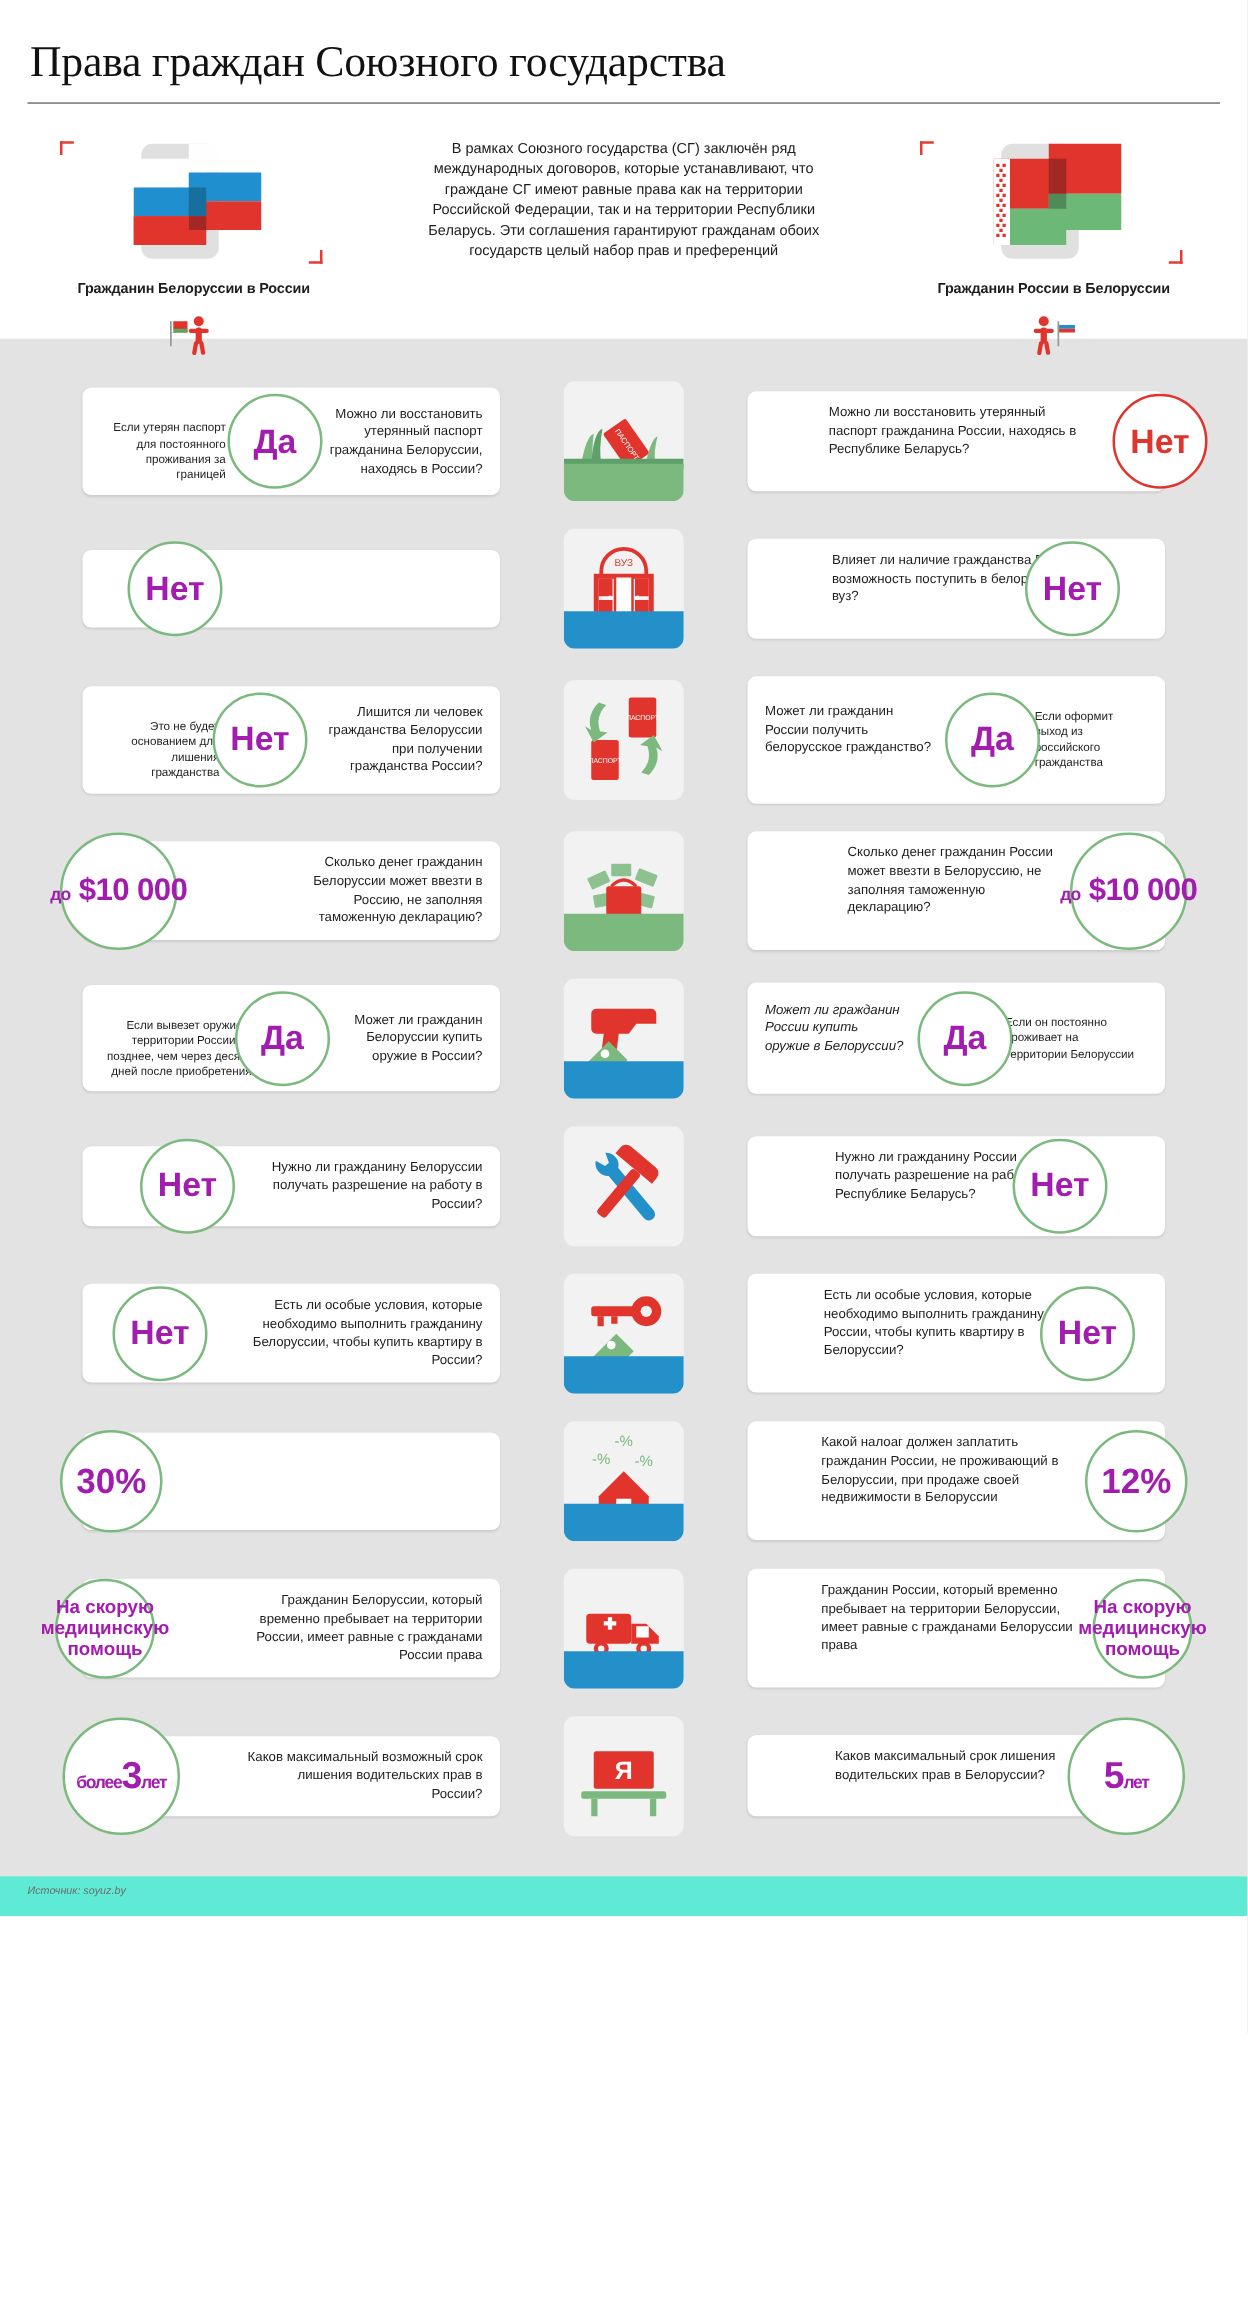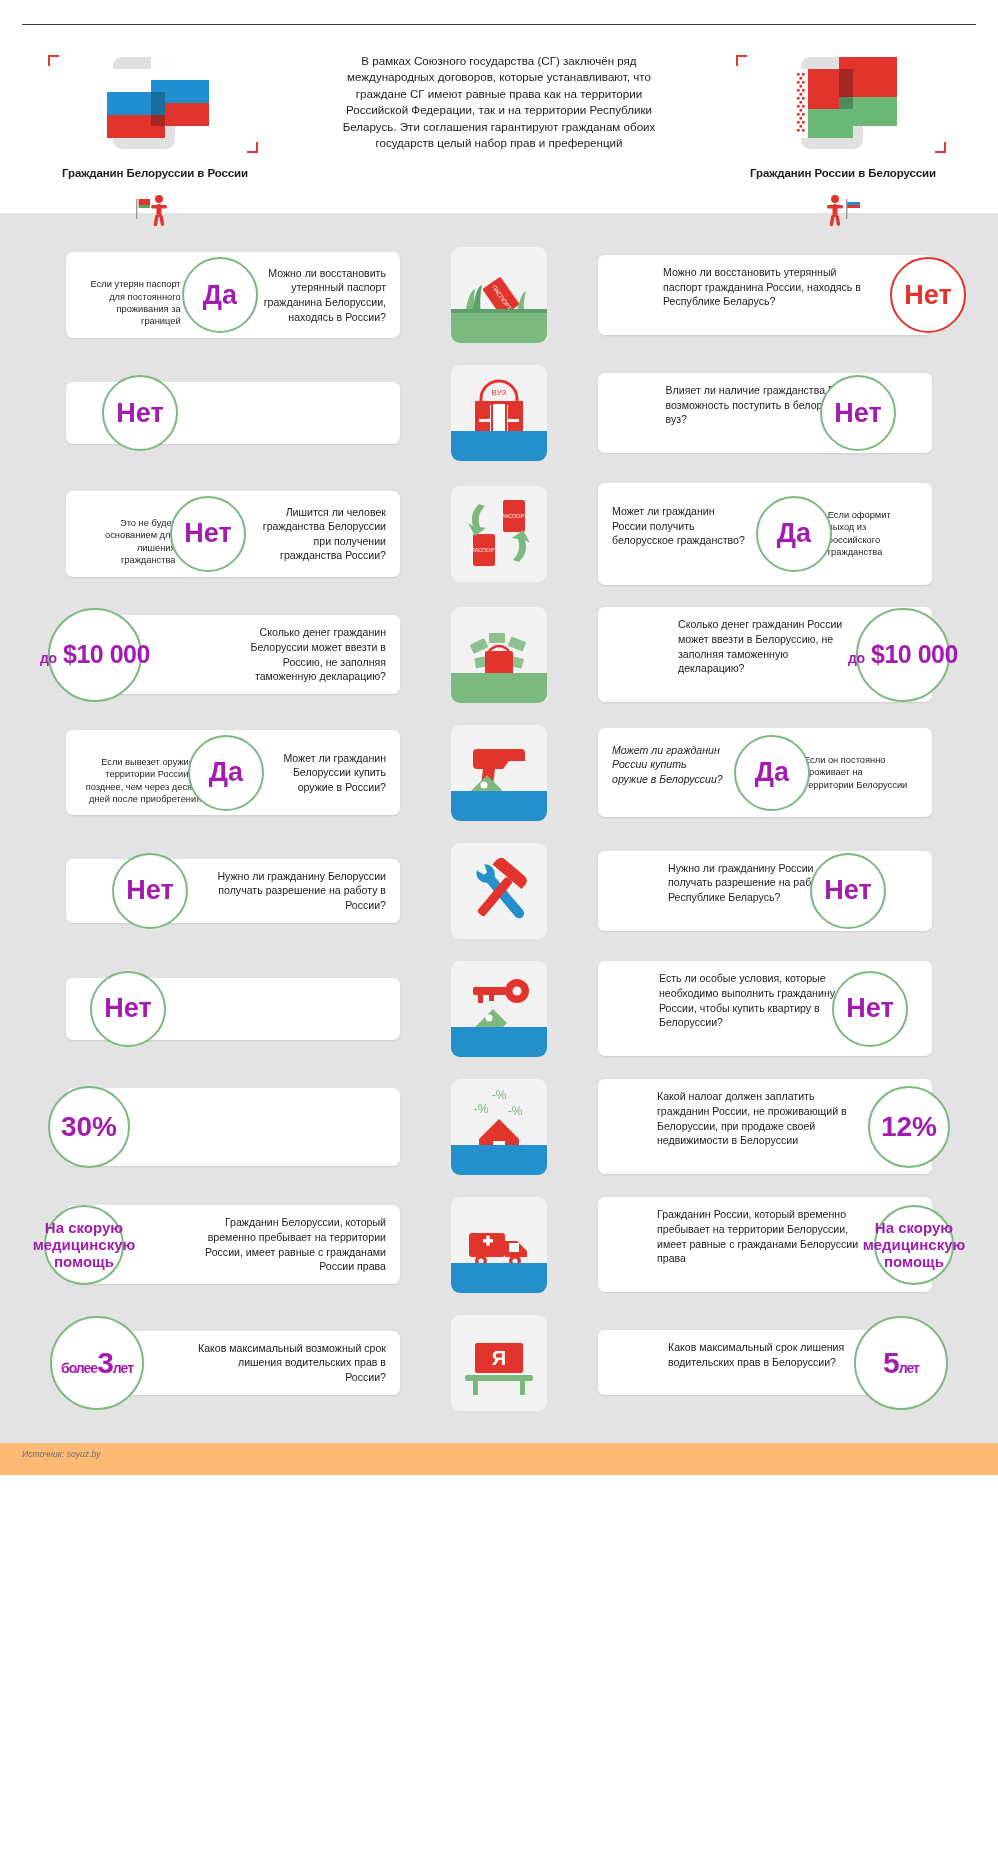--- a/index.html
+++ b/index.html
@@ -111,29 +111,30 @@
   .tile .water.blue  { background:#2490c9; }
   .tile .water.green { background:#7cb97f; }
 
   .tilebrk { position:absolute; width:10px; height:10px; }
   .tilebrk.tl { left:-6px; top:-6px; border-left:2px solid #e23c34; border-top:2px solid #e23c34; }
   .tilebrk.tr { right:-6px; top:-6px; border-right:2px solid #e23c34; border-top:2px solid #e23c34; }
   .tilebrk.bl { left:-6px; bottom:-6px; border-left:2px solid #e23c34; border-bottom:2px solid #e23c34; }
   .tilebrk.br { right:-6px; bottom:-6px; border-right:2px solid #e23c34; border-bottom:2px solid #e23c34; }
 
   
-  .footer { background:#fdba74; padding: 6px 0 16px 22px; }
+  .footer { background:#5eead4; padding: 6px 0 16px 22px; }
   .source { font-size: 8.6px; color:#6d6d6d; font-style: italic; }
 </style>
 </head>
 <body>
 
 <div class="page">
 
   <div class="header">
+    <div class="title">Права граждан Союзного государства</div>
     <div class="rule"></div>
   </div>
 
   <div class="intro">
 
     <div class="side-col">
       <div class="flag-wrap">
         <div class="brk tl" style="left:18px;top:8px;"></div>
         <div class="brk br" style="right:22px;bottom:6px;"></div>
         <svg width="140" height="105" viewBox="0 0 140 105">
@@ -431,20 +432,21 @@
           <div class="q lalign" style="width:190px;">Нужно ли гражданину России получать разрешение на работу в Республике Беларусь?</div>
           <div class="ans green s1" style="right:46px;">Нет</div>
         </div>
       </div>
     </div>
 
     <div class="row">
       <div class="half left">
         <div class="card lcard">
           <div style="width:96px;"></div>
+          <div class="q ralign" style="width:208px;">Есть ли особые условия, которые необходимо выполнить гражданину Белоруссии, чтобы купить квартиру в России?</div>
           <div class="ans green s1" style="left:24px;">Нет</div>
         </div>
       </div>
       <div class="tile-slot">
         <div class="tile">
           <div class="tilebrk tl"></div><div class="tilebrk tr"></div>
           <div class="tilebrk bl"></div><div class="tilebrk br"></div>
           <div class="water blue"></div>
           <svg width="96" height="96" viewBox="0 0 96 96">
             <circle cx="66" cy="30" r="12" fill="#e0342c"></circle>

